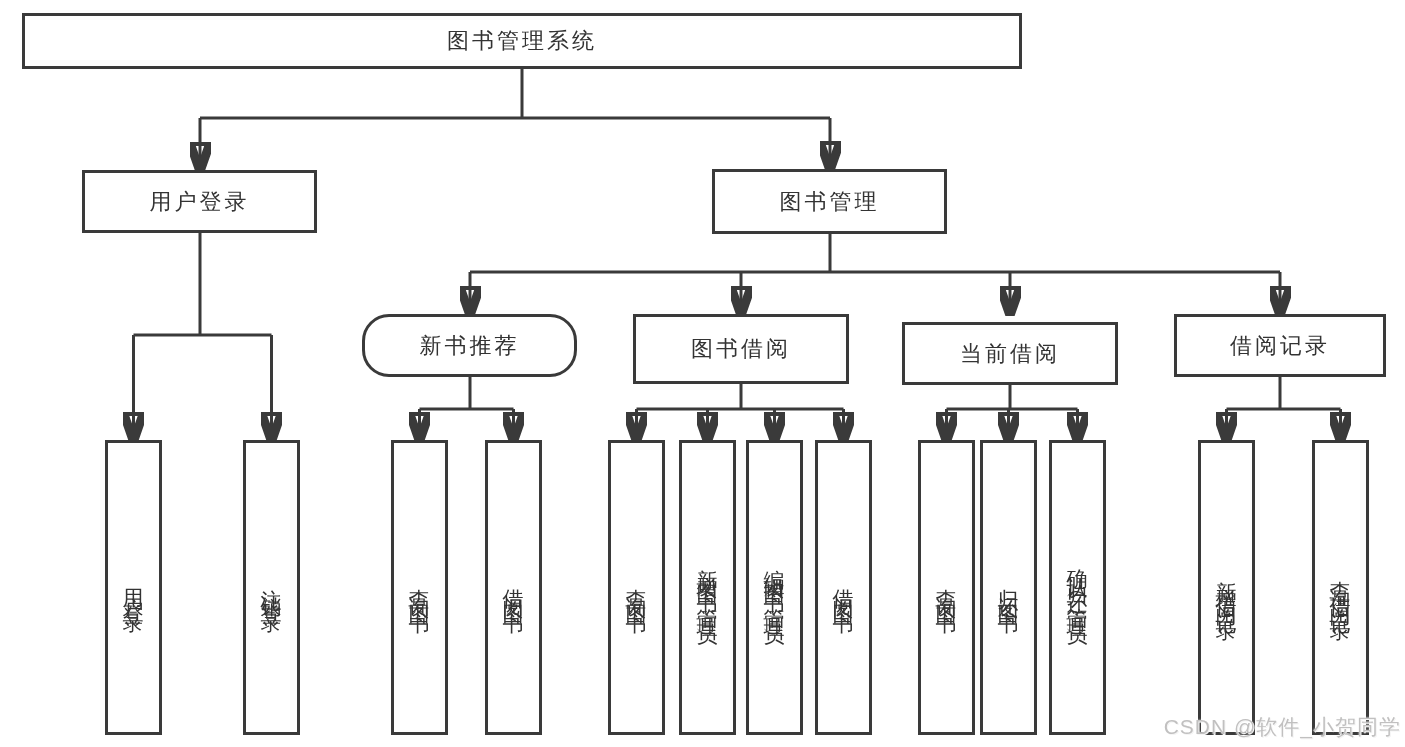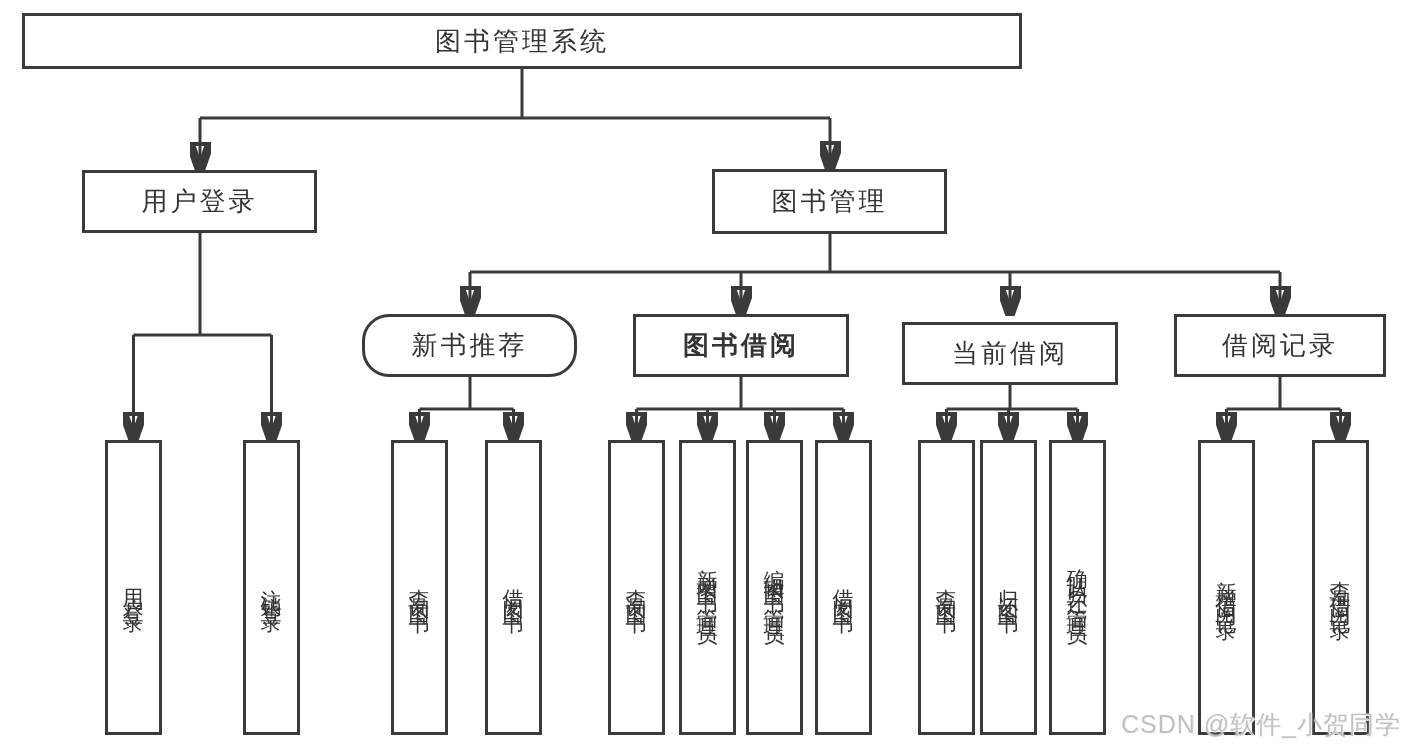--- a/index.html
+++ b/index.html
@@ -26,39 +26,39 @@
     position: absolute;
     box-sizing: border-box;
     border: 3px solid #3a3a3a;
     background: #ffffff;
     display: flex;
     align-items: center;
     justify-content: center;
     color: #333333;
   }
   .hnode {
-    font-size: 26px;
+    font-size: 22px;
     letter-spacing: 3px;
     white-space: nowrap;
   }
   .leaf { width: 57px; top: 440px; height: 295px; }
   .leaf span {
     writing-mode: vertical-rl;
     text-orientation: mixed;
     font-size: 21px;
     letter-spacing: 8px;
     line-height: 1;
     max-height: 287px;
     color: #333333;
   }
   #watermark {
     position: absolute;
     right: 4px;
     bottom: 6px;
-    font-size: 25px;
+    font-size: 21px;
     color: #c1c0c0;
     text-shadow: 0 0 2px #ffffff, 1px 1px 0 #f2f2f2;
     letter-spacing: 1px;
     white-space: nowrap;
   }
 </style>
 </head>
 <body>
 
 <div id="canvas">
@@ -111,21 +111,21 @@
   <div class="node hnode" style="left:82px; top:170px; width:235px; height:63px;">
     <span>用户登录</span>
   </div>
   <div class="node hnode" style="left:712px; top:169px; width:235px; height:65px;">
     <span>图书管理</span>
   </div>
 
   <div class="node hnode" style="left:362px; top:314px; width:215px; height:63px;border-radius:27px;">
     <span>新书推荐</span>
   </div>
-  <div class="node hnode" style="left:633px; top:314px; width:216px; height:63px;font-weight:bold;">
+  <div class="node hnode" style="left:633px; top:314px; width:216px; height:70px;">
     <span>图书借阅</span>
   </div>
   <div class="node hnode" style="left:902px; top:314px; width:216px; height:63px;margin-top:8px;">
     <span>当前借阅</span>
   </div>
   <div class="node hnode" style="left:1174px; top:314px; width:212px; height:63px;">
     <span>借阅记录</span>
   </div>
 
   <div class="node leaf" style="left:105px;">

